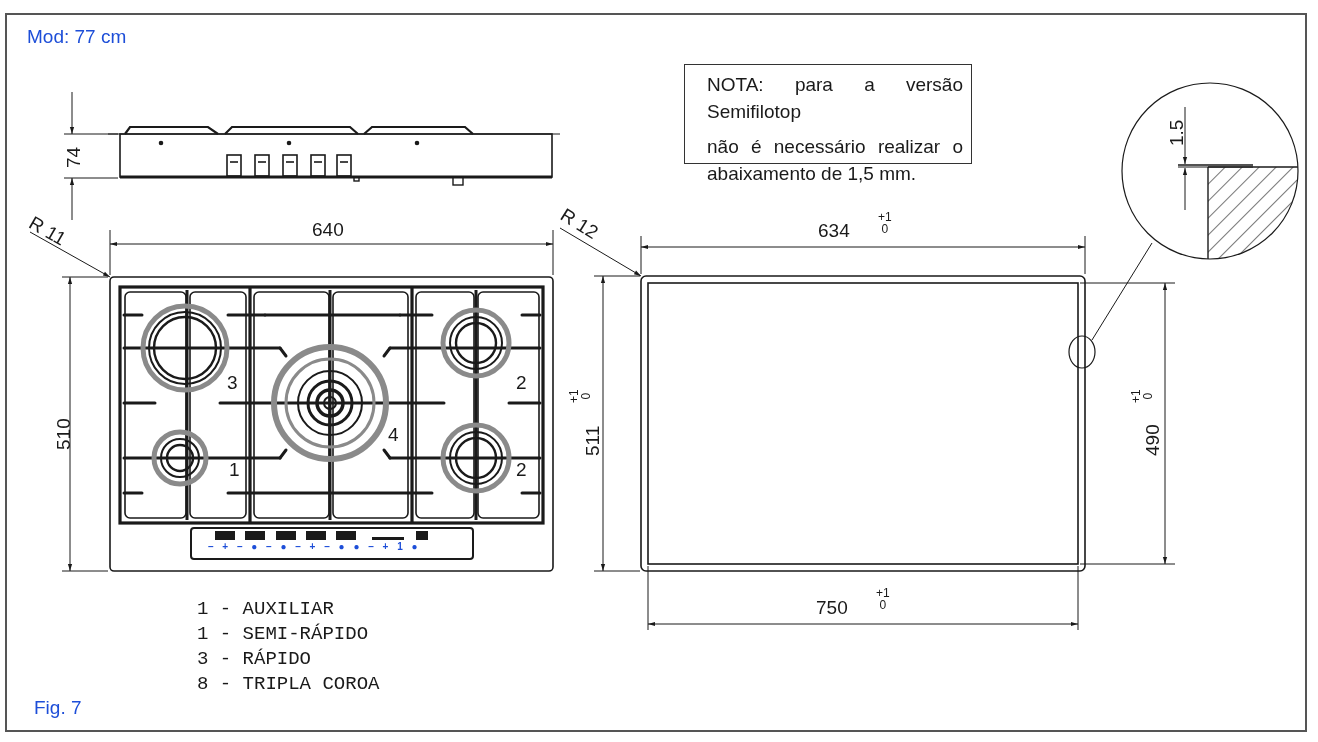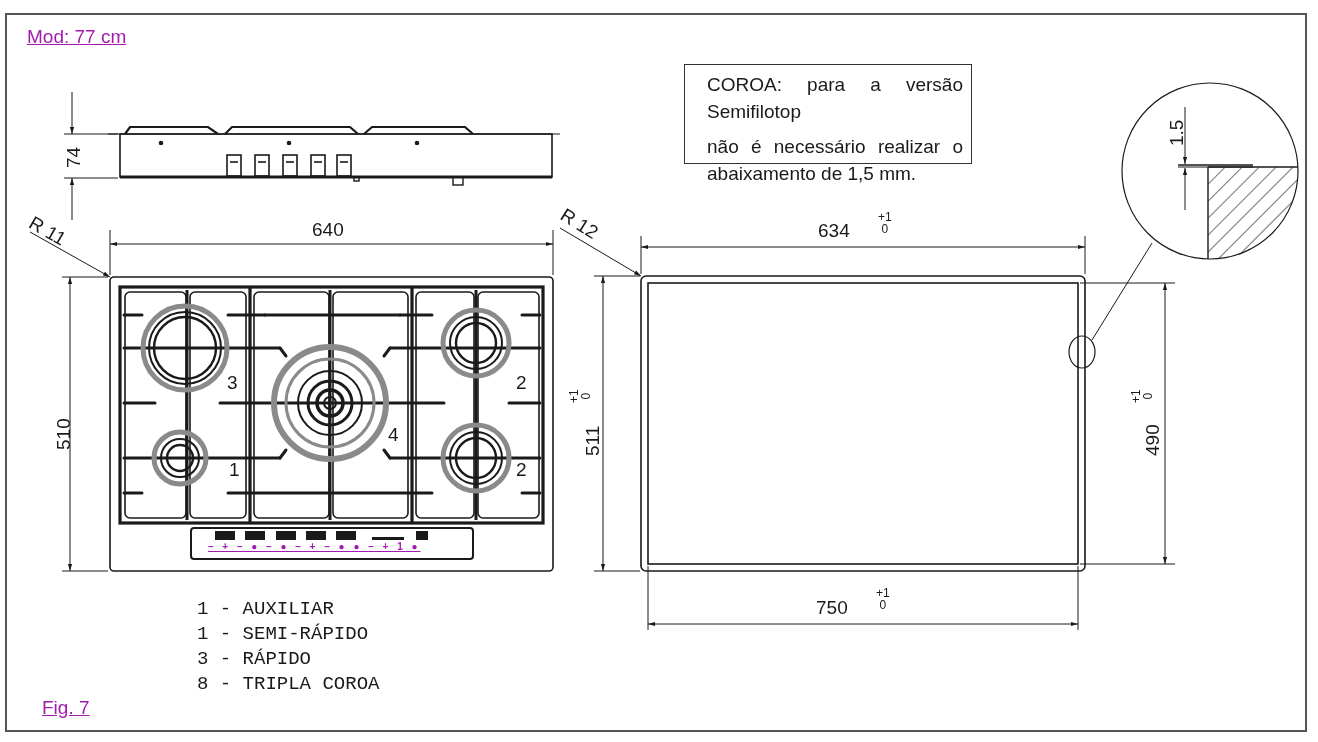--- a/index.html
+++ b/index.html
@@ -1,23 +1,23 @@
 <!DOCTYPE html>
 <html><head>
 <meta charset="utf-8">
 <style>
   html, body { margin: 0; padding: 0; background: #ffffff; }
   body { width: 1318px; height: 742px; position: relative; overflow: hidden;
          font-family: "Liberation Sans", "DejaVu Sans", sans-serif; color: #1a1a1a; }
   .frame { position: absolute; left: 5px; top: 13px; width: 1302px; height: 719px;
            border: 2px solid #555; box-sizing: border-box; }
   svg.drawing { position: absolute; left: 0; top: 0; }
-  .txt { position: absolute; white-space: nowrap; color: #a21caf; text-decoration: underline; }
+  .txt { position: absolute; white-space: nowrap; color: #1d4ed8; }
   .model { left: 27px; top: 26px; font-size: 19px; }
-  .fig { left: 42px; top: 697px; font-size: 19px; }
+  .fig { left: 34px; top: 697px; font-size: 19px; }
   .legend { position: absolute; left: 197px; top: 597px; font-size: 19px; line-height: 25px; }
   .legend div { white-space: nowrap; font-family: Liberation Mono, monospace; }
   .note { position: absolute; left: 684px; top: 64px; width: 288px; height: 100px;
           border: 1.5px solid #333; box-sizing: border-box; padding: 6px 8px 0 22px;
           font-size: 19px; line-height: 27px; text-align: justify; text-align-last: left; }
   .note span { display: block; }
   .note .jl { text-align-last: justify; margin-top: 8px; }
   .dim { position: absolute; font-size: 19px; white-space: nowrap; }
   .tol { position: absolute; font-size: 12px; line-height: 12px; text-align: center; }
   .vert { transform-origin: left top; transform: rotate(-90deg); }
@@ -213,21 +213,21 @@
     <line x1="1178" y1="167" x2="1253" y2="167" stroke-width="1"></line>
 
     <line x1="1185" y1="107" x2="1185" y2="164" marker-end="url(#arr)" stroke-width="1"></line>
     <line x1="1185" y1="210" x2="1185" y2="168" marker-end="url(#arr)" stroke-width="1"></line>
   </g>
 </svg>
 
 <div class="txt model">Mod: 77 cm</div>
 
 <div class="note">
-  <span>COROA: para a versão Semifilotop</span>
+  <span>NOTA: para a versão Semifilotop</span>
   <span class="jl">não é necessário realizar o</span>
   <span>abaixamento de 1,5 mm.</span>
 </div>
 
 <div class="dim vert" style="left:63px; top:168px;">74</div>
 
 <div class="dim" style="left:312px; top:219px;">640</div>
 <div class="dim vert" style="left:53px; top:450px;">510</div>
 <div class="dim" style="left:36px; top:212px; transform: rotate(30deg); transform-origin:left top;">R 11</div>
 

